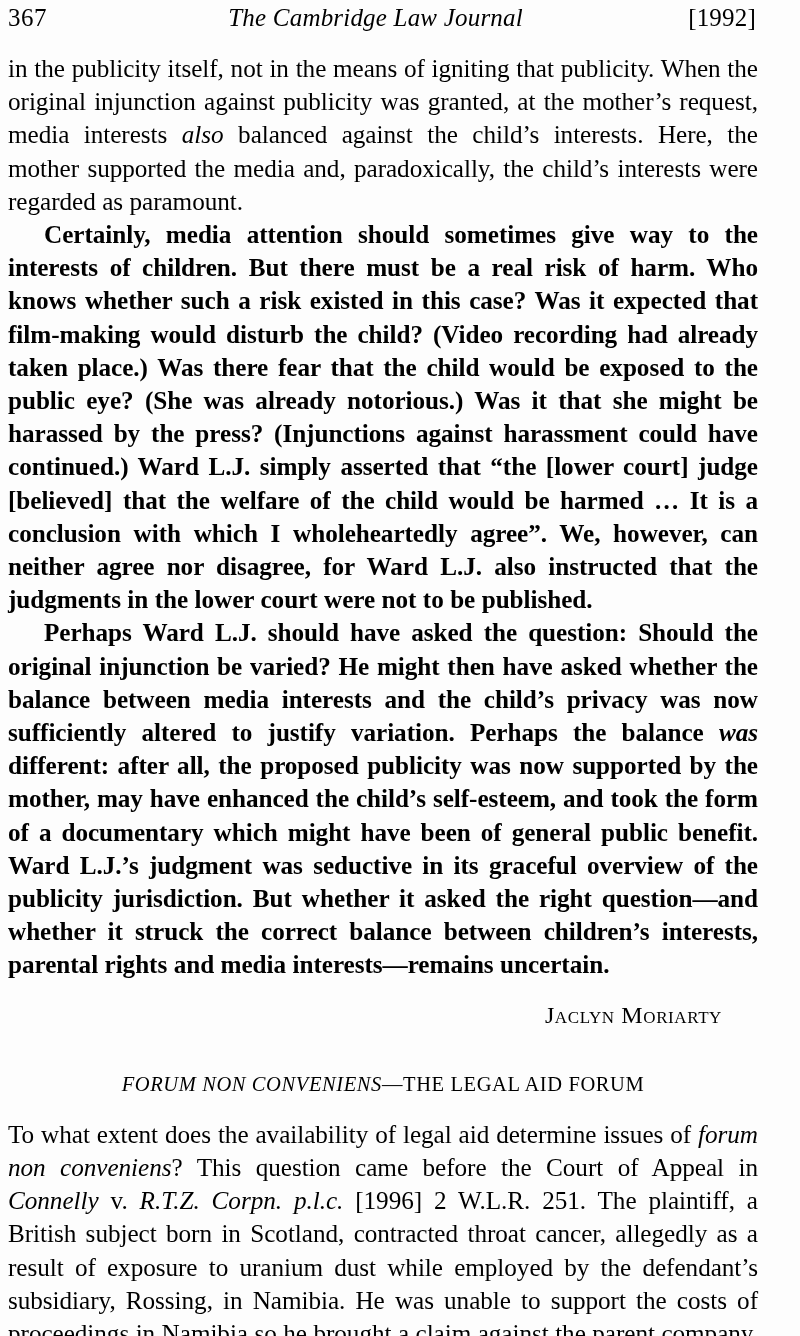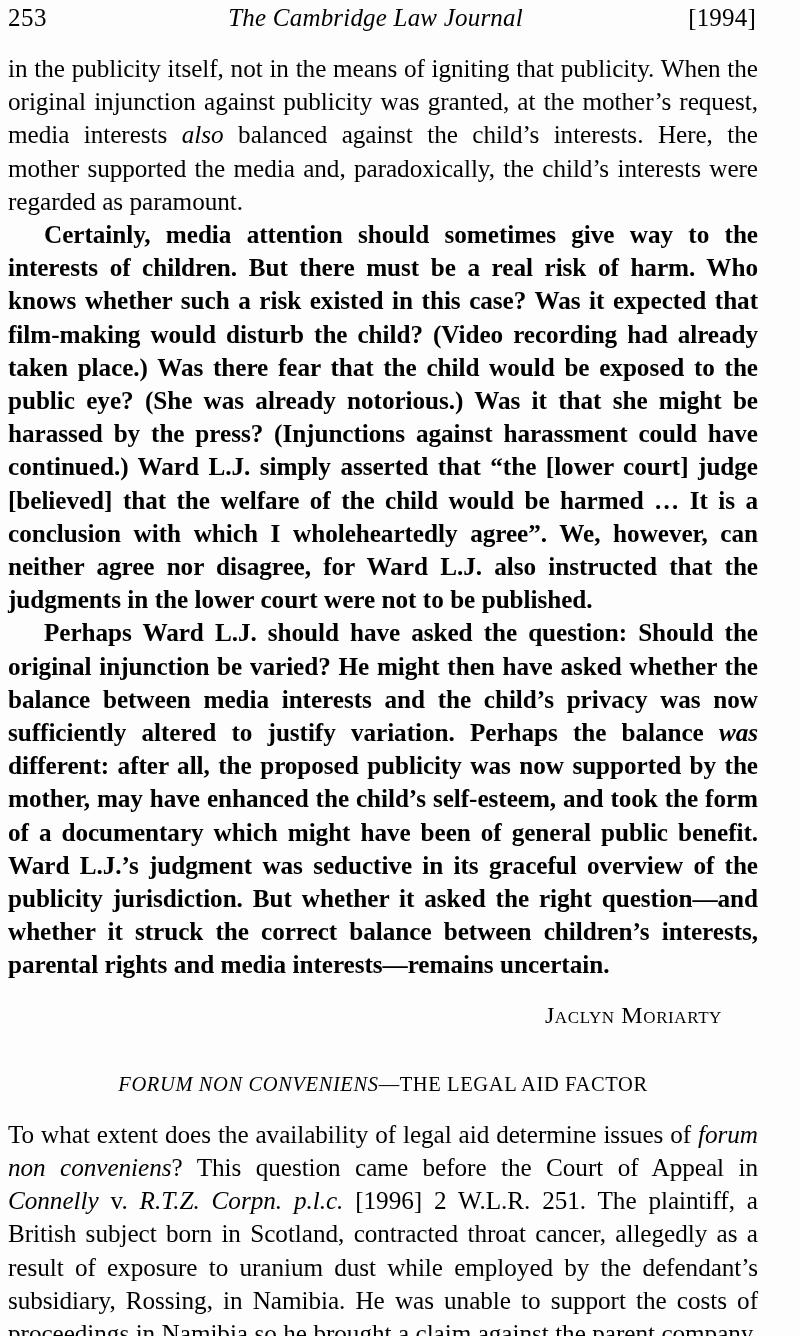--- a/index.html
+++ b/index.html
@@ -118,38 +118,38 @@
   .section-heading .roman {
     font-style: normal;
   }
 </style>
 </head>
 <body>
 
 <div class="page">
 
   <div class="running-head">
-    <span class="folio">253</span>
+    <span class="folio">367</span>
     <span class="journal-title">The Cambridge Law Journal</span>
-    <span class="year">[1994]</span>
+    <span class="year">[1992]</span>
   </div>
 
   <div class="column">
 
     <p class="body"><span>in the publicity itself, not in the means of igniting that publicity. When the original injunction against publicity was granted, at the mother’s request, media interests </span><i>also</i><span> balanced against the child’s interests. Here, the mother supported the media and, paradoxically, the child’s interests were regarded as paramount.</span></p>
 
     <p class="body indent">Certainly, media attention should sometimes give way to the interests of children. But there must be a real risk of harm. Who knows whether such a risk existed in this case? Was it expected that film-making would disturb the child? (Video recording had already taken place.) Was there fear that the child would be exposed to the public eye? (She was already notorious.) Was it that she might be harassed by the press? (Injunctions against harassment could have continued.) Ward L.J. simply asserted that “the [lower court] judge [believed] that the welfare of the child would be harmed … It is a conclusion with which I wholeheartedly agree”. We, however, can neither agree nor disagree, for Ward L.J. also instructed that the judgments in the lower court were not to be published.</p>
 
     <p class="body indent"><span>Perhaps Ward L.J. should have asked the question: Should the original injunction be varied? He might then have asked whether the balance between media interests and the child’s privacy was now sufficiently altered to justify variation. Perhaps the balance </span><i>was</i><span> different: after all, the proposed publicity was now supported by the mother, may have enhanced the child’s self-esteem, and took the form of a documentary which might have been of general public benefit. Ward L.J.’s judgment was seductive in its graceful overview of the publicity jurisdiction. But whether it asked the right question—and whether it struck the correct balance between children’s interests, parental rights and media interests—remains uncertain.</span></p>
 
     <div class="signature">
       <span class="smallcaps"><span class="cap">J</span><span>aclyn</span></span>
       <span class="smallcaps"><span class="cap">M</span><span>oriarty</span></span>
     </div>
 
     <div class="section-heading">
-      <span class="latin">FORUM NON CONVENIENS</span><span class="roman">—THE LEGAL AID FACTOR</span>
+      <span class="latin">FORUM NON CONVENIENS</span><span class="roman">—THE LEGAL AID FORUM</span>
     </div>
 
     <p class="body"><span>To what extent does the availability of legal aid determine issues of </span><i>forum non conveniens</i><span>? This question came before the Court of Appeal in </span><i>Connelly</i><span> v. </span><i>R.T.Z. Corpn. p.l.c.</i><span> [1996] 2 W.L.R. 251. The plaintiff, a British subject born in Scotland, contracted throat cancer, allegedly as a result of exposure to uranium dust while employed by the defendant’s subsidiary, Rossing, in Namibia. He was unable to support the costs of proceedings in Namibia so he brought a claim against the parent company, R.T.Z., in England, where he was eligible for legal aid. In the court below, R.T.Z. obtained a stay on the ground that Namibia was the more appropriate forum, and the plaintiff appealed.</span></p>
 
   </div>
 </div>
 
 </body></html>

